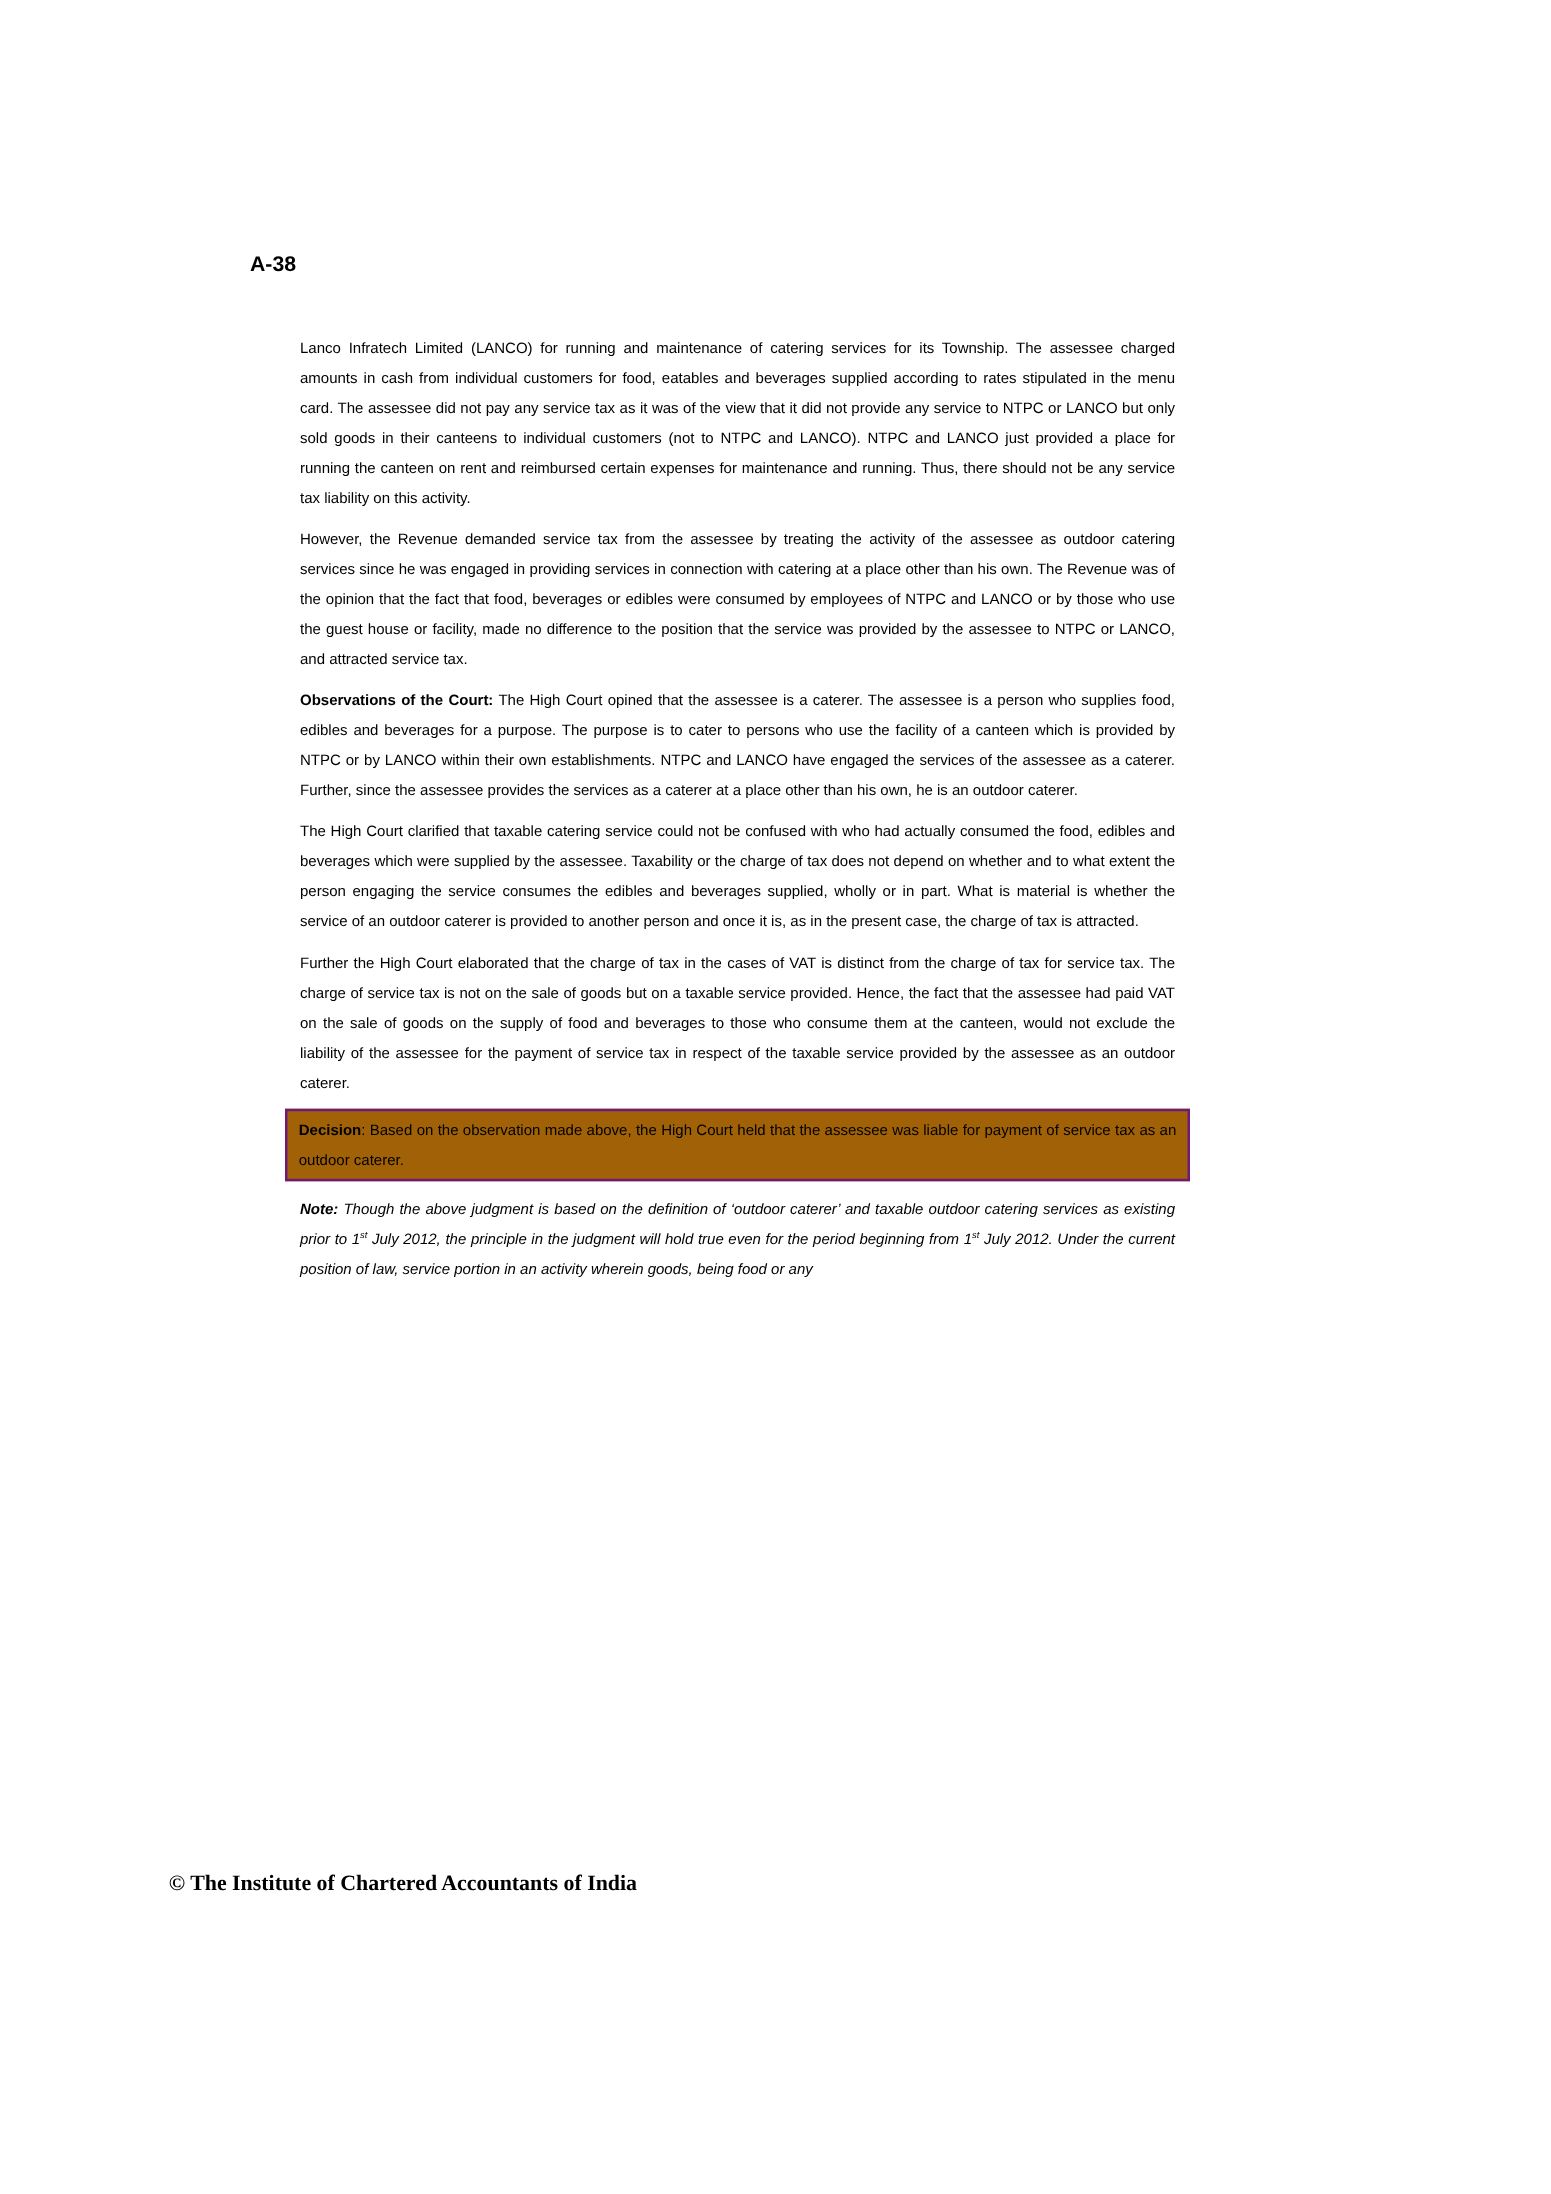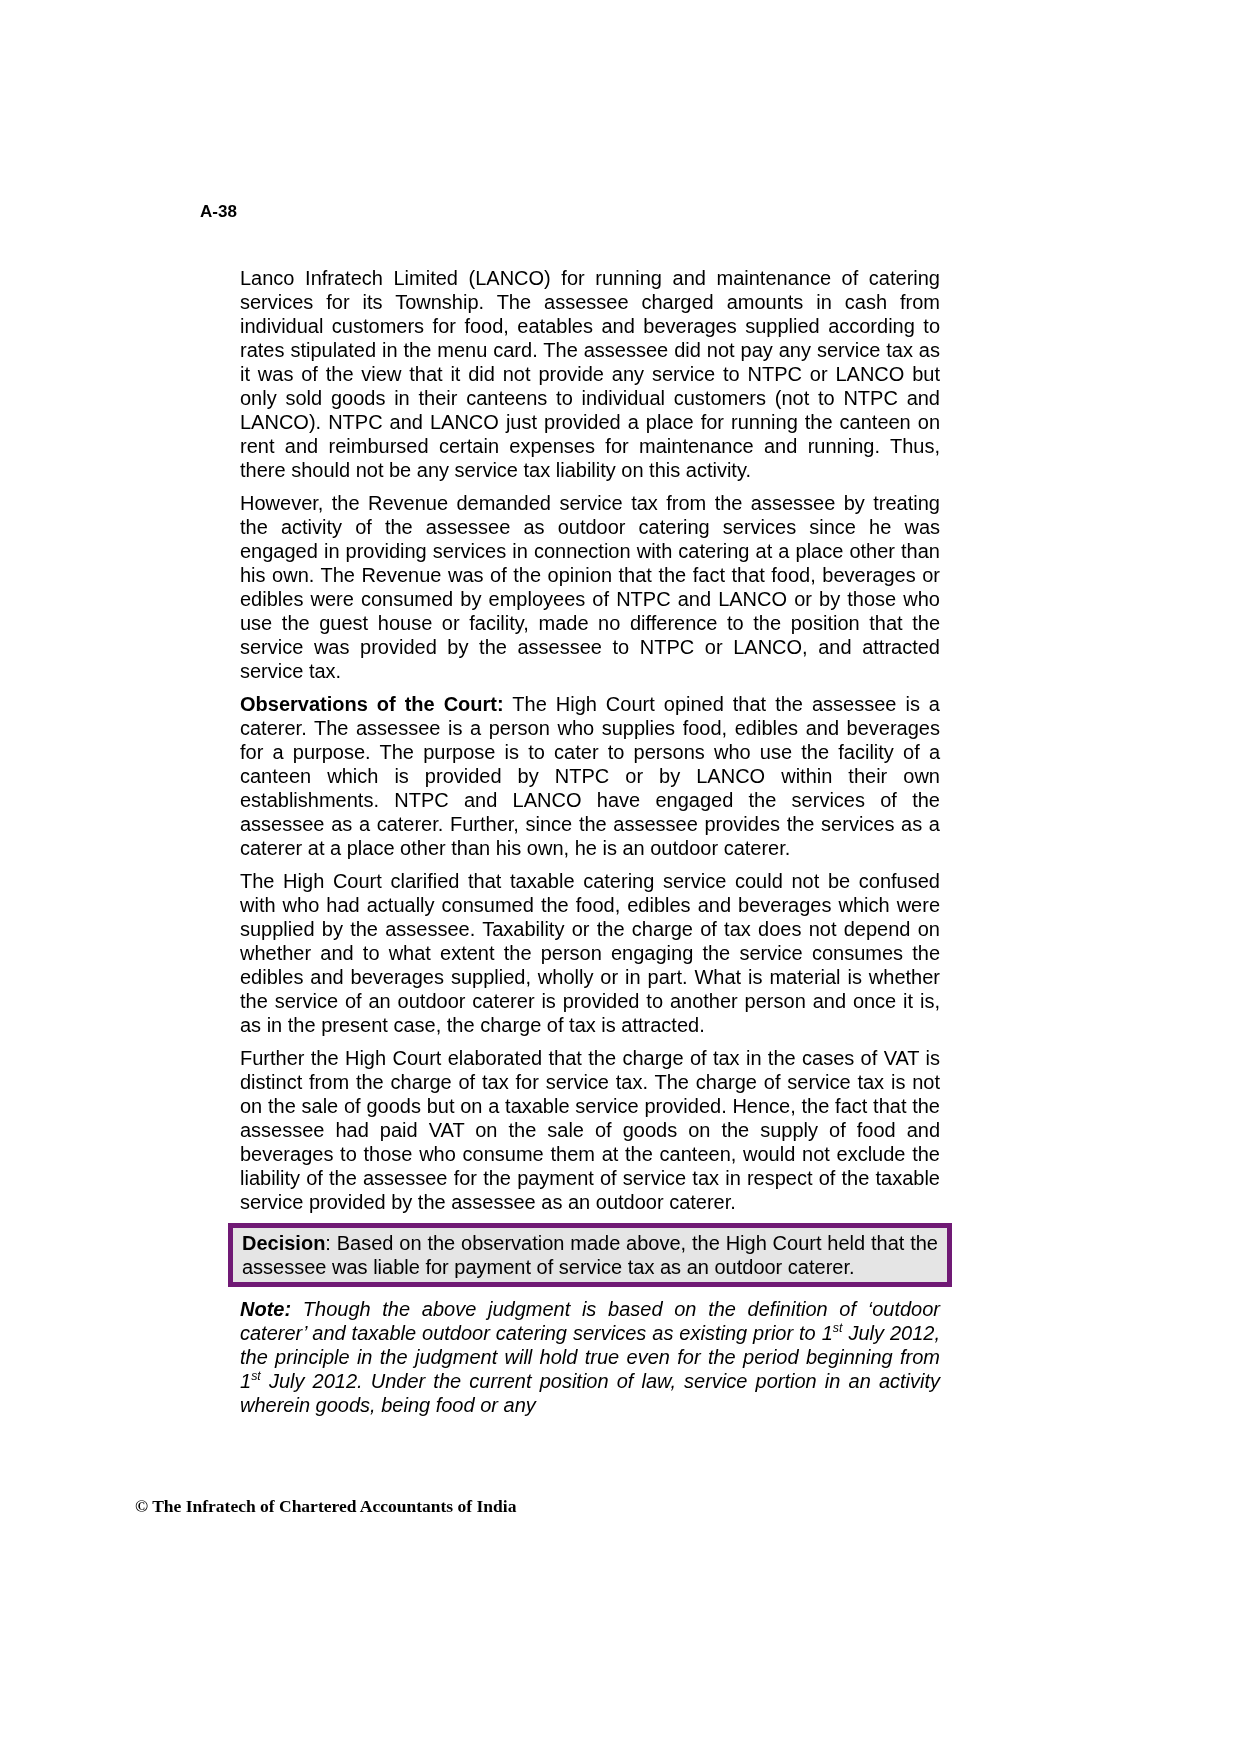--- a/index.html
+++ b/index.html
@@ -26,29 +26,29 @@
     width: 700px;
     text-align: center;
     font-size: 17px;
     font-weight: bold;
   }
   .content {
     position: absolute;
     left: 240px;
     top: 266px;
     width: 700px;
-    font-size: 20px;
+    font-size: 12px;
     line-height: 24px;
     text-align: justify;
   }
   .content p { margin: 0 0 9px 0; }
   .bold { font-weight: bold; }
   .decision-box {
-    background: #e5e5e5;
-    border: 5px solid #701a75;
+    background: #a16207;
+    border: 2px solid #701a75;
     margin: 3px -12px 10px -12px;
     padding: 3px 9px;
   }
   .note { font-style: italic; }
   sup { font-size: 0.62em; vertical-align: super; line-height: 0; margin-top: 38px; }
   .footer {
     position: absolute;
     left: 135px;
     top: 1496px;
     font-family: "Liberation Serif", serif;
@@ -75,15 +75,15 @@
     <p>The High Court clarified that taxable catering service could not be confused with who had actually consumed the food, edibles and beverages which were supplied by the assessee. Taxability or the charge of tax does not depend on whether and to what extent the person engaging the service consumes the edibles and beverages supplied, wholly or in part. What is material is whether the service of an outdoor caterer is provided to another person and once it is, as in the present case, the charge of tax is attracted.</p>
 
     <p>Further the High Court elaborated that the charge of tax in the cases of VAT is distinct from the charge of tax for service tax. The charge of service tax is not on the sale of goods but on a taxable service provided. Hence, the fact that the assessee had paid VAT on the sale of goods on the supply of food and beverages to those who consume them at the canteen, would not exclude the liability of the assessee for the payment of service tax in respect of the taxable service provided by the assessee as an outdoor caterer.</p>
 
     <div class="decision-box"><span class="bold">Decision</span><span>: Based on the observation made above, the High Court held that the assessee was liable for payment of service tax as an outdoor caterer.</span></div>
 
     <p class="note"><span class="bold">Note:</span><span> Though the above judgment is based on the definition of ‘outdoor caterer’ and taxable outdoor catering services as existing prior to 1</span><sup>st</sup><span> July 2012, the principle in the judgment will hold true even for the period beginning from 1</span><sup>st</sup><span> July 2012. Under the current position of law, service portion in an activity wherein goods, being food or any</span></p>
 
   </div>
 
-  <div class="footer">© The Infratech of Chartered Accountants of India</div>
+  <div class="footer">© The Institute of Chartered Accountants of India</div>
 
 </div>
 
 </body></html>

